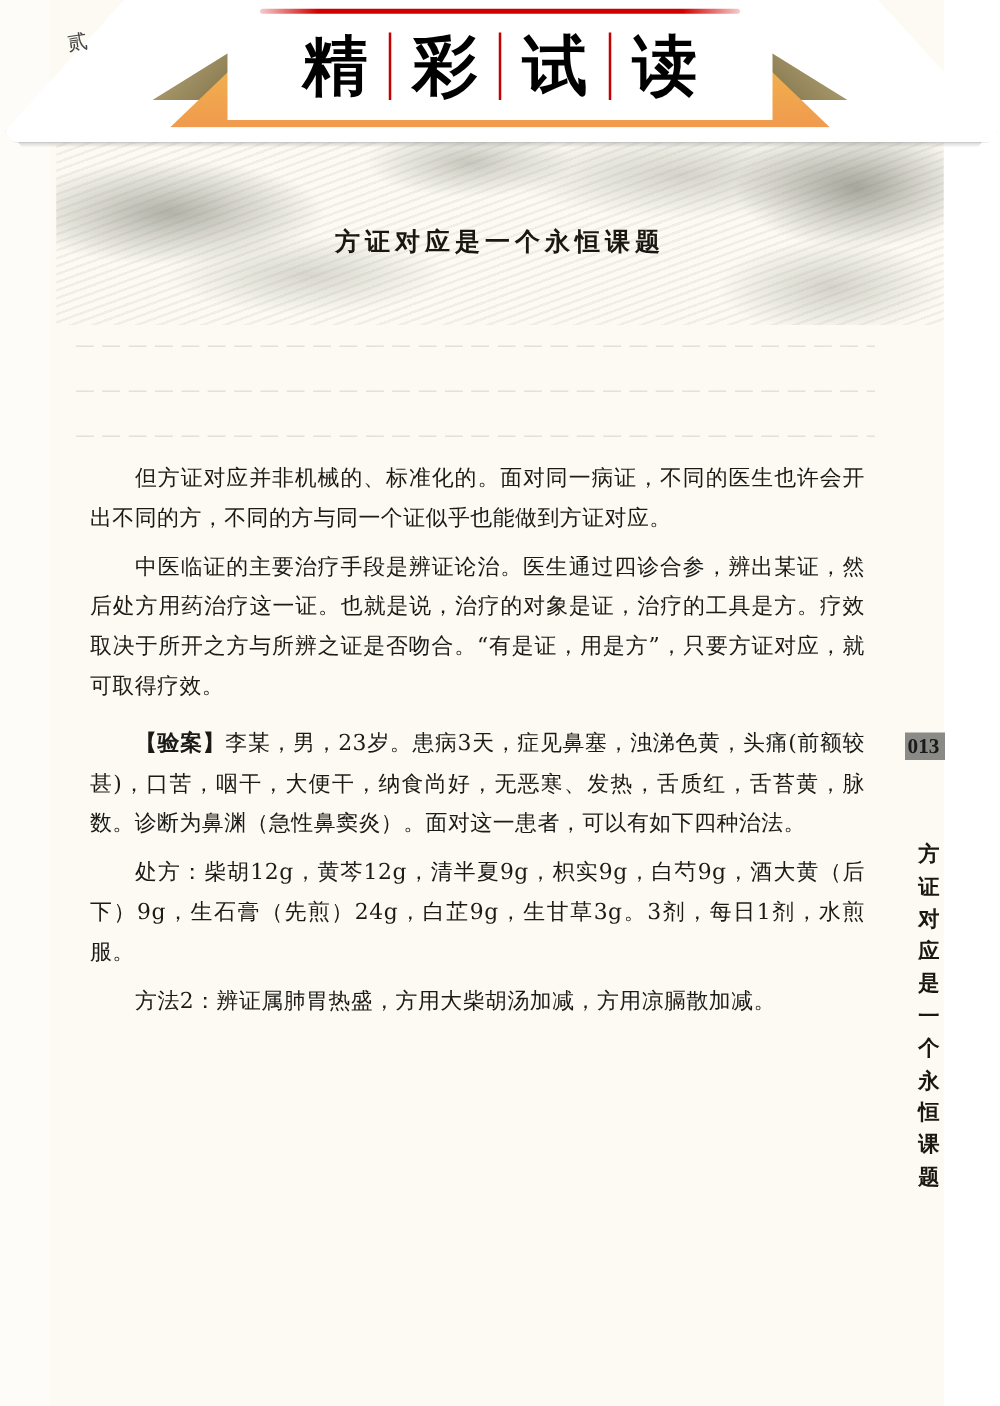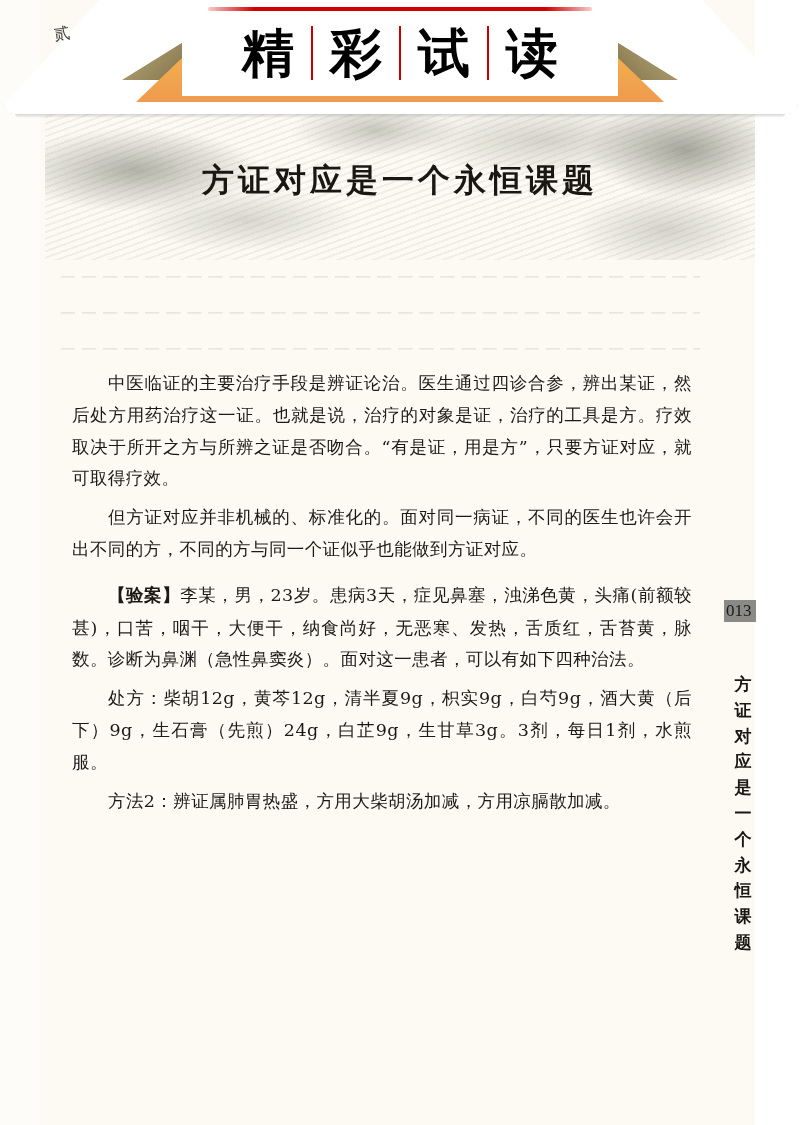--- a/index.html
+++ b/index.html
@@ -26,23 +26,23 @@
       radial-gradient(ellipse 180px 60px at 90px 60px, rgba(120,120,110,.55), transparent 70%),
       radial-gradient(ellipse 140px 70px at 640px 40px, rgba(110,110,100,.6), transparent 70%),
       radial-gradient(ellipse 120px 40px at 330px 20px, rgba(140,140,130,.45), transparent 70%),
       radial-gradient(ellipse 200px 50px at 500px 30px, rgba(140,140,130,.35), transparent 70%),
       radial-gradient(ellipse 160px 45px at 200px 110px, rgba(150,150,140,.35), transparent 70%),
       radial-gradient(ellipse 130px 55px at 620px 120px, rgba(140,140,130,.35), transparent 70%),
       repeating-linear-gradient(160deg, rgba(100,100,90,.08) 0 2px, transparent 2px 6px);
     filter: blur(.3px);
   }
   .chapter-title {
-    position:absolute; left:0; top:159px; width:800px; text-align:center;
+    position:absolute; left:0; top:180px; width:800px; text-align:center;
     font-family: "DejaVu Serif", serif; font-weight:bold;
-    font-size:32px; letter-spacing:4px; color:#1a1713;
+    font-size:20px; letter-spacing:4px; color:#1a1713;
   }
   
   .ghost {
     position:absolute; left:60px; width:640px; font-size:16px; color:rgba(120,110,95,.18);
     white-space:nowrap; overflow:hidden;
   }
   
   .banner-wrap { position:absolute; left:0; top:0; width:800px; height:118px; }
   .banner-card {
     position:absolute; left:4px; top:0; width:794px; height:114px;
@@ -95,23 +95,23 @@
   
   .body-text {
     position:absolute; left:72px; top:368px; width:620px;
     font-size:17.5px; line-height:31.8px; letter-spacing:.4px;
   }
   .body-text p { margin:0 0 7px 0; text-indent:36px; text-align:justify; }
   .body-text p.case { margin-top:14px; }
   .case-tag { font-family:Liberation Mono, monospace; font-weight:bold; }
   
   .page-number {
-    position:absolute; left:724px; top:600px; width:30px; height:22px;
+    position:absolute; left:724px; top:586px; width:30px; height:22px;
     background:#8a8a86; color:#1a1a1a;
-    font-family:"Liberation Serif", serif; font-size:17px; line-height:22px; text-align:left; padding-left:2px;
+    font-family:"Liberation Serif", serif; font-size:17px; line-height:22px; text-align:left; padding-left:2px;font-weight:bold;
   }
   .running-head {
     position:absolute; left:732px; top:672px; width:22px;
     font-size:17px; font-weight:bold; line-height:25.8px; text-align:center; color:#1a1713;
   }
   .running-head span { display:block; }
 </style>
 </head>
 <body>
 
@@ -141,22 +141,22 @@
     <span class="sep"></span>
     <span class="ch">彩</span>
     <span class="sep"></span>
     <span class="ch">试</span>
     <span class="sep"></span>
     <span class="ch">读</span>
   </div>
 </div>
 
 <div class="body-text">
+  <p>但方证对应并非机械的、标准化的。面对同一病证，不同的医生也许会开出不同的方，不同的方与同一个证似乎也能做到方证对应。</p>
   <p>中医临证的主要治疗手段是辨证论治。医生通过四诊合参，辨出某证，然后处方用药治疗这一证。也就是说，治疗的对象是证，治疗的工具是方。疗效取决于所开之方与所辨之证是否吻合。“有是证，用是方”，只要方证对应，就可取得疗效。</p>
-  <p>但方证对应并非机械的、标准化的。面对同一病证，不同的医生也许会开出不同的方，不同的方与同一个证似乎也能做到方证对应。</p>
   <p class="case"><span class="case-tag">【验案】</span><span>李某，男，23岁。患病3天，症见鼻塞，浊涕色黄，头痛(前额较甚)，口苦，咽干，大便干，纳食尚好，无恶寒、发热，舌质红，舌苔黄，脉数。诊断为鼻渊（急性鼻窦炎）。面对这一患者，可以有如下四种治法。</span></p>
   <p>处方：柴胡12g，黄芩12g，清半夏9g，枳实9g，白芍9g，酒大黄（后下）9g，生石膏（先煎）24g，白芷9g，生甘草3g。3剂，每日1剂，水煎服。</p>
   <p>方法2：辨证属肺胃热盛，方用大柴胡汤加减，方用凉膈散加减。</p>
 </div>
 
 <div class="page-number">013</div>
 
 <div class="running-head">
   <span>方</span>
   <span>证</span>

